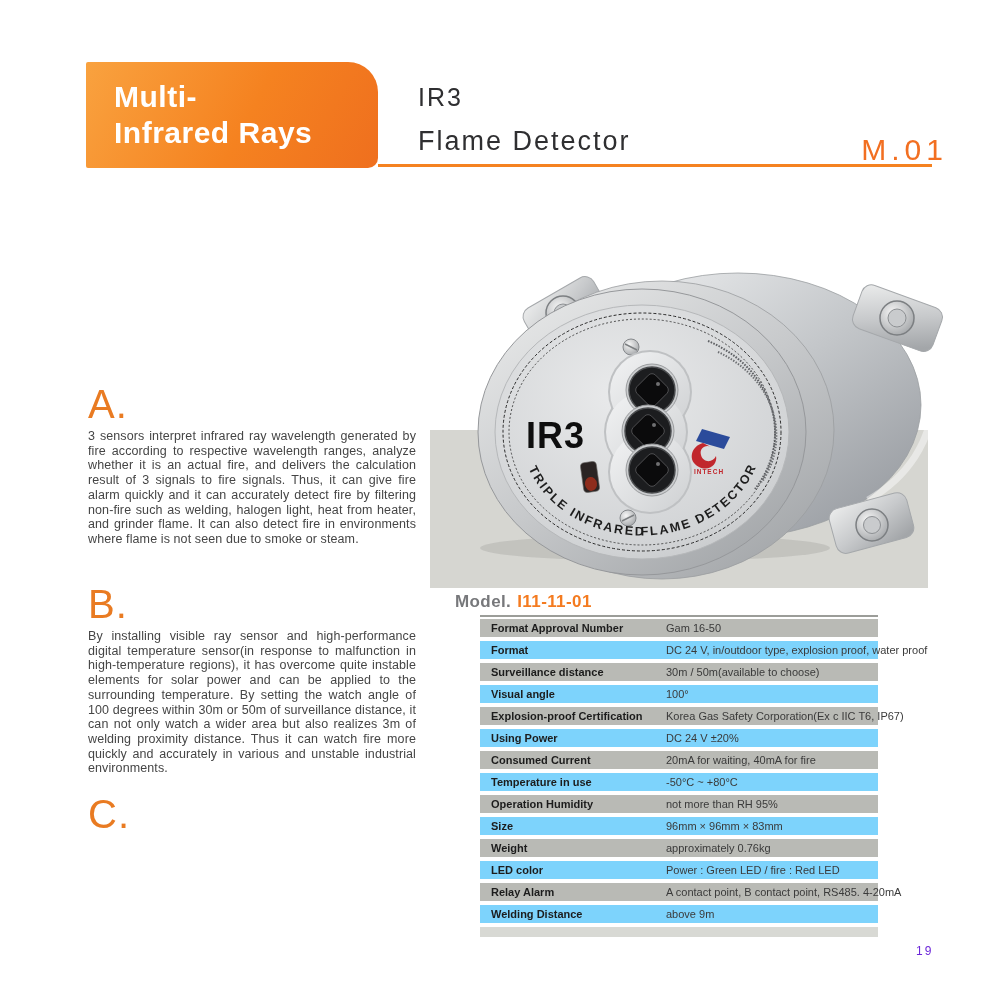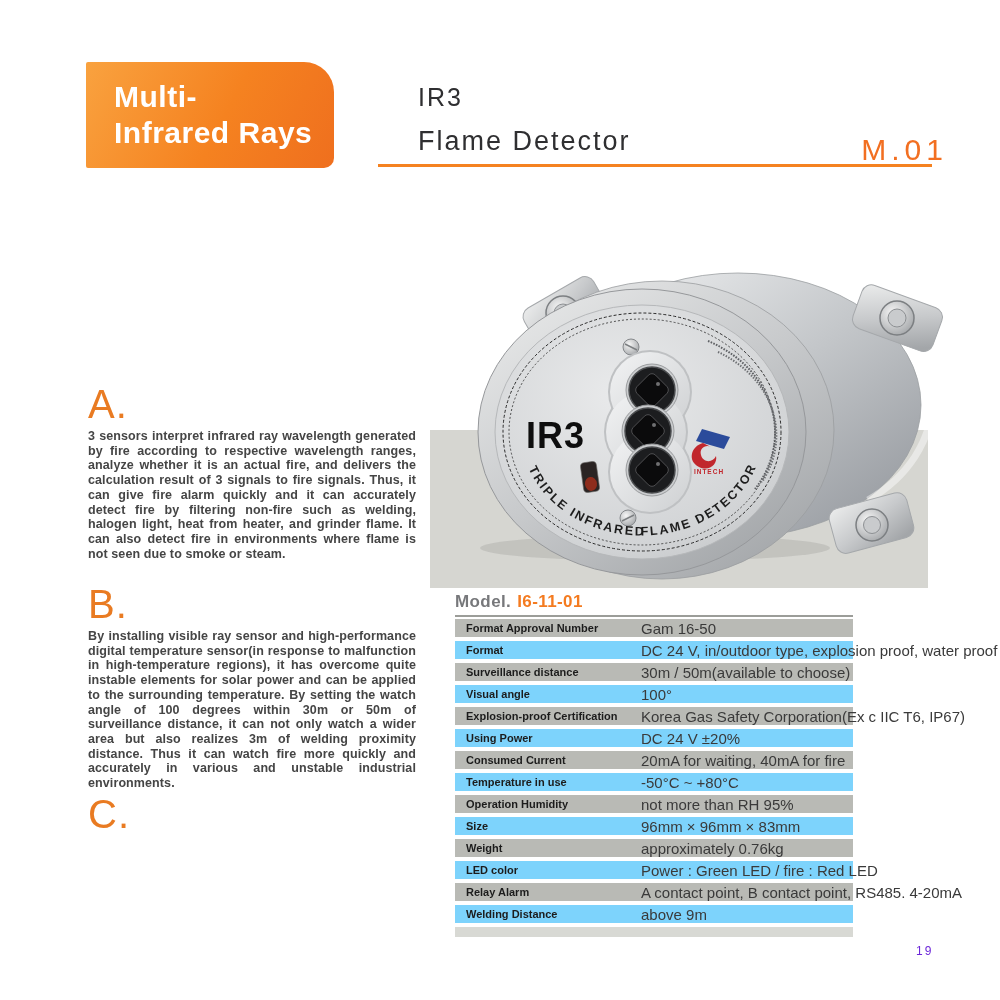--- a/index.html
+++ b/index.html
@@ -2,55 +2,55 @@
 <html><head>
 <meta charset="utf-8">
 <style>
   html,body{margin:0;padding:0;background:#ffffff;}
   .page{
     position:relative;width:1000px;height:1000px;background:#ffffff;
     font-family:"Liberation Sans",sans-serif;overflow:hidden;
   }
   
   .cat-block{
-    position:absolute;left:86px;top:62px;width:248px;height:106px;
+    position:absolute;left:86px;top:62px;width:292px;height:106px;
     background:linear-gradient(118deg,#f9a23f 0%,#f58220 55%,#ef6f1e 100%);
     border-radius:2px 30px 10px 2px;
     color:#ffffff;box-sizing:border-box;padding:17px 0 0 28px;
   }
   .cat-block .l1,.cat-block .l2{font-weight:bold;font-size:30px;line-height:36px;letter-spacing:.5px;}
   .prod-title{position:absolute;left:418px;top:82px;color:#2f2f31;}
   .prod-title .t1{font-size:25px;letter-spacing:2px;line-height:30px;}
   .prod-title .t2{font-size:27px;letter-spacing:2px;line-height:30px;margin-top:14px;}
   .page-code{
     position:absolute;left:820px;top:133px;width:128px;text-align:right;
     color:#f26f21;font-size:30px;letter-spacing:5px;
   }
   .header-rule{position:absolute;left:378px;top:164px;width:554px;height:3px;background:#f58220;}
   
   .section{position:absolute;left:88px;width:328px;}
   .sec-a{top:384px;} .sec-b{top:584px;} .sec-c{top:794px;}
   .sec-letter{font-size:40px;line-height:40px;color:#e97b22;font-weight:500;letter-spacing:1px;}
   .sec-text{
     margin-top:5px;font-size:12.5px;line-height:14.7px;color:#454545;
-    text-align:justify;letter-spacing:.1px;font-weight:bold;
+    text-align:justify;letter-spacing:.1px;
   }
   
   .photo-panel{position:absolute;left:430px;top:430px;width:498px;height:158px;background:#d6d6d1;}
   .device-svg{position:absolute;left:400px;top:200px;width:560px;height:400px;}
   
   .model-heading{position:absolute;left:455px;top:592px;font-size:17px;font-weight:bold;letter-spacing:.4px;}
   .model-heading .ml{color:#77787b;} .model-heading .mn{color:#f47b20;margin-left:6px;}
-  .spec-table{position:absolute;left:455px;top:615px;width:398px;}
+  .spec-table{position:absolute;left:480px;top:615px;width:398px;}
   .spec-top-border{height:2px;background:#9c9d99;margin-bottom:2px;}
   .spec-row{display:flex;align-items:center;height:18px;margin-bottom:4px;font-size:11px;white-space:nowrap;}
   .spec-row.dark{background:#b9bab5;}
   .spec-row.light{background:#7dd3fc;}
   .spec-label{flex:0 0 175px;padding-left:11px;font-weight:bold;color:#1c1c1c;}
-  .spec-value{font-size:15px;color:#3a3a3a;}
+  .spec-value{font-size:11px;color:#3a3a3a;}
   .spec-bottom-strip{height:10px;background:#d8d9d4;margin-top:2px;}
   .page-number{position:absolute;left:916px;top:944px;font-size:12px;color:#6d28d9;letter-spacing:2px;}
 </style>
 </head>
 <body>
 
 <div class="page">
 
   <div class="cat-block">
     <div class="l1">Multi-</div>
@@ -185,21 +185,21 @@
     </g>
 
     <path id="rimPath" d="M 128 267 A 121 103 0 0 0 356 267" fill="none"></path>
     <text font-family="Liberation Sans, sans-serif" font-size="12.5" font-weight="bold" letter-spacing="2" fill="#1d1d1d">
       <textPath href="#rimPath" startOffset="26%" text-anchor="middle">TRIPLE INFRARED</textPath>
       <textPath href="#rimPath" startOffset="75%" text-anchor="middle">FLAME DETECTOR</textPath>
     </text>
   </svg>
 
   <div class="model-heading">
-    <span class="ml">Model.</span><span class="mn">I6-11-01</span>
+    <span class="ml">Model.</span><span class="mn">I11-11-01</span>
   </div>
 
   <div class="spec-table">
     <div class="spec-top-border"></div>
     <div>
         <div class="spec-row dark">
           <div class="spec-label">Format Approval Number</div>
           <div class="spec-value">Gam 16-50</div>
         </div>
         <div class="spec-row light">

